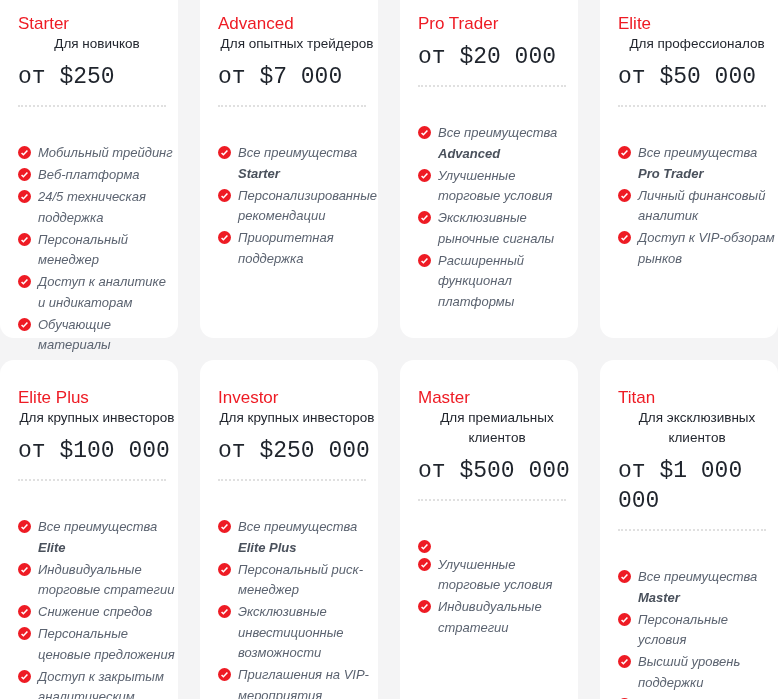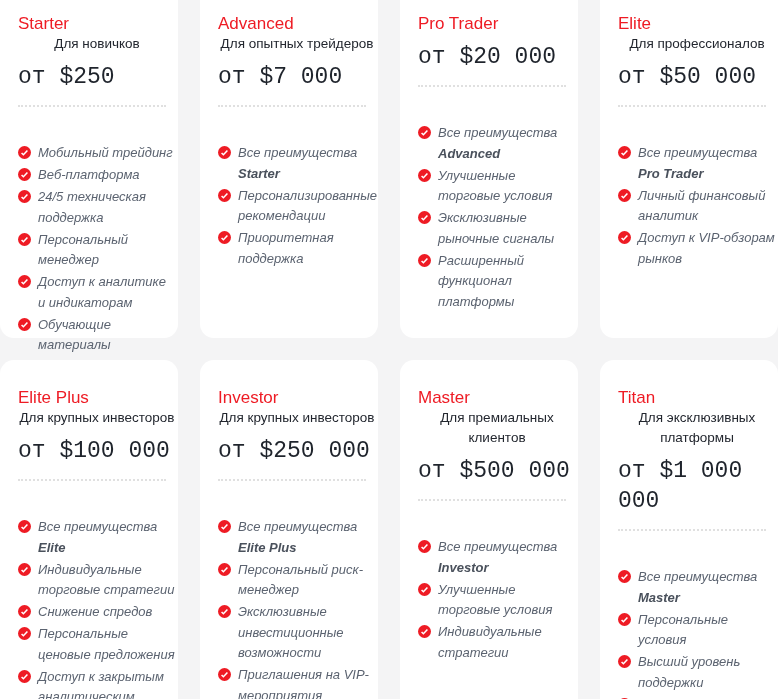--- a/index.html
+++ b/index.html
@@ -368,21 +368,20 @@
     <div class="price">от $500 000</div>
     <hr class="divider">
     <ul class="features">
         <li>
           <span class="check">
             <svg viewBox="0 0 24 24" width="13" height="13">
               <circle cx="12" cy="12" r="12" fill="#ee1b24"></circle>
               <path d="M6.6 12.8l3.4 3.4 7.4-7.8" fill="none" stroke="#ffffff" stroke-width="2.8"></path>
             </svg>
           </span>
-          <span class="ftext"><span>Все преимущества </span><b class="fbold">Investor</b></span>
         </li>
         <li>
           <span class="check">
             <svg viewBox="0 0 24 24" width="13" height="13">
               <circle cx="12" cy="12" r="12" fill="#ee1b24"></circle>
               <path d="M6.6 12.8l3.4 3.4 7.4-7.8" fill="none" stroke="#ffffff" stroke-width="2.8"></path>
             </svg>
           </span>
           <span class="ftext"><span>Улучшенные торговые условия</span><b class="fbold"></b></span>
         </li>
@@ -393,21 +392,21 @@
               <path d="M6.6 12.8l3.4 3.4 7.4-7.8" fill="none" stroke="#ffffff" stroke-width="2.8"></path>
             </svg>
           </span>
           <span class="ftext"><span>Индивидуальные стратегии</span><b class="fbold"></b></span>
         </li>
       </ul>
   </article>
 
   <article class="card">
     <h3 class="title">Titan</h3>
-    <div class="subtitle">Для эксклюзивных платформы</div>
+    <div class="subtitle">Для эксклюзивных клиентов</div>
     <div class="price">от $1 000 000</div>
     <hr class="divider">
     <ul class="features">
         <li>
           <span class="check">
             <svg viewBox="0 0 24 24" width="13" height="13">
               <circle cx="12" cy="12" r="12" fill="#ee1b24"></circle>
               <path d="M6.6 12.8l3.4 3.4 7.4-7.8" fill="none" stroke="#ffffff" stroke-width="2.8"></path>
             </svg>
           </span>

